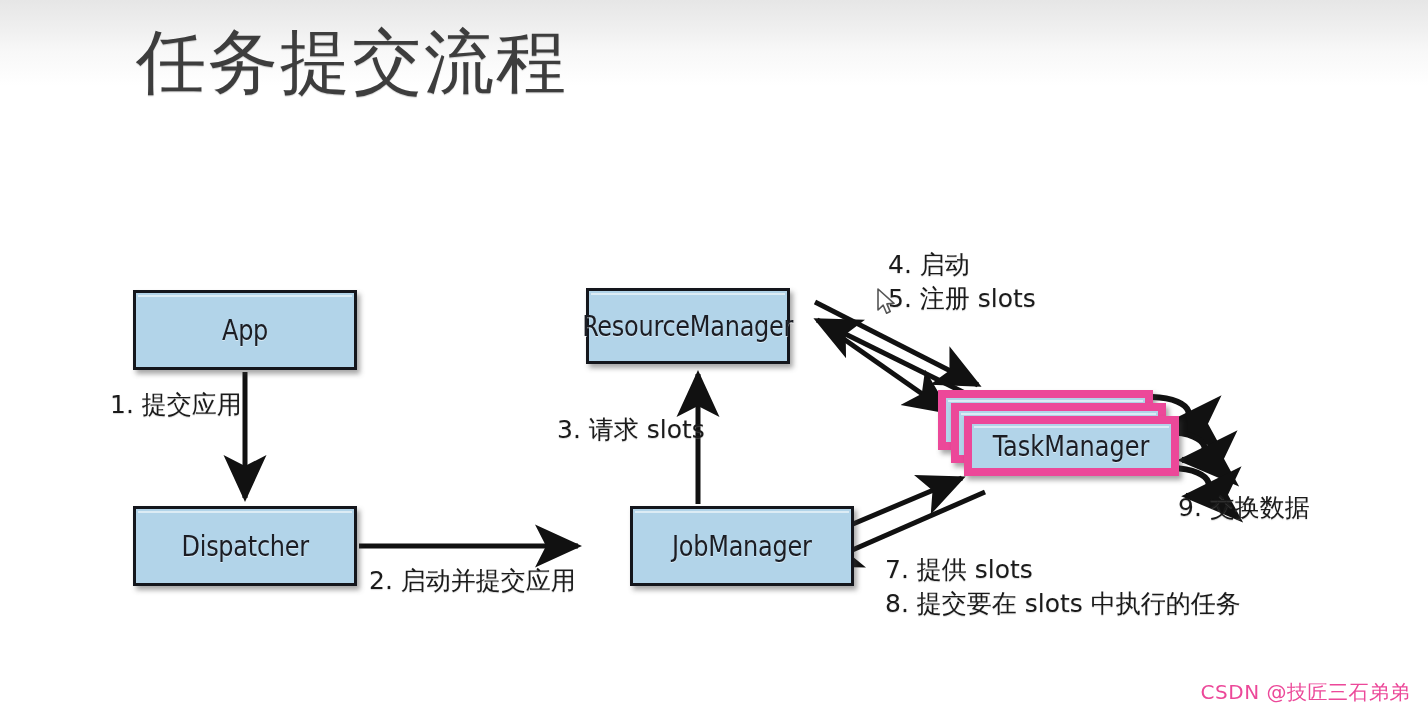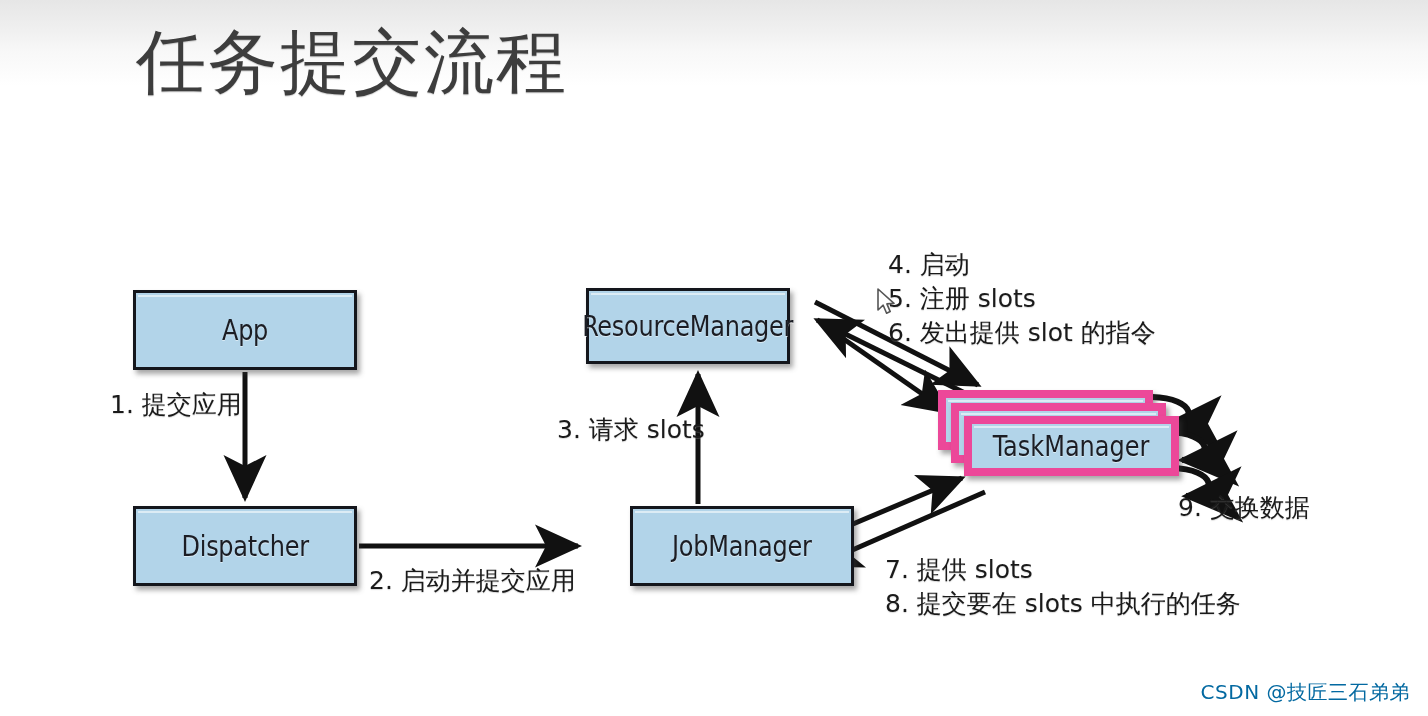--- a/index.html
+++ b/index.html
@@ -149,21 +149,21 @@
     width: 22px;
     height: 30px;
     pointer-events: none;
   }
 
   
   #watermark {
     position: absolute;
     right: 18px;
     bottom: 10px;
-    color: #0369a1;
+    color: #ec4899;
     font-size: 20px;
     font-family: "DejaVu Sans", sans-serif;
     white-space: nowrap;
     letter-spacing: 0.5px;
   }
 </style>
 </head>
 <body>
 
 <div id="page"></div>
@@ -242,21 +242,20 @@
     </div>
   </div>
 
   <div class="edge-label" id="lbl-1">1. 提交应用</div>
   <div class="edge-label" id="lbl-2">2. 启动并提交应用</div>
   <div class="edge-label" id="lbl-3">3. 请求 slots</div>
 
   <div class="edge-label" id="lbl-456">
     <span class="line">4. 启动</span>
     <span class="line">5. 注册 slots</span>
-    <span class="line">6. 发出提供 slot 的指令</span>
   </div>
 
   <div class="edge-label" id="lbl-78">
     <span class="line">7. 提供 slots</span>
     <span class="line">8. 提交要在 slots 中执行的任务</span>
   </div>
 
   <div class="edge-label" id="lbl-9">9. 交换数据</div>
 
   <svg id="cursor" viewBox="0 0 22 30" xmlns="http://www.w3.org/2000/svg">

